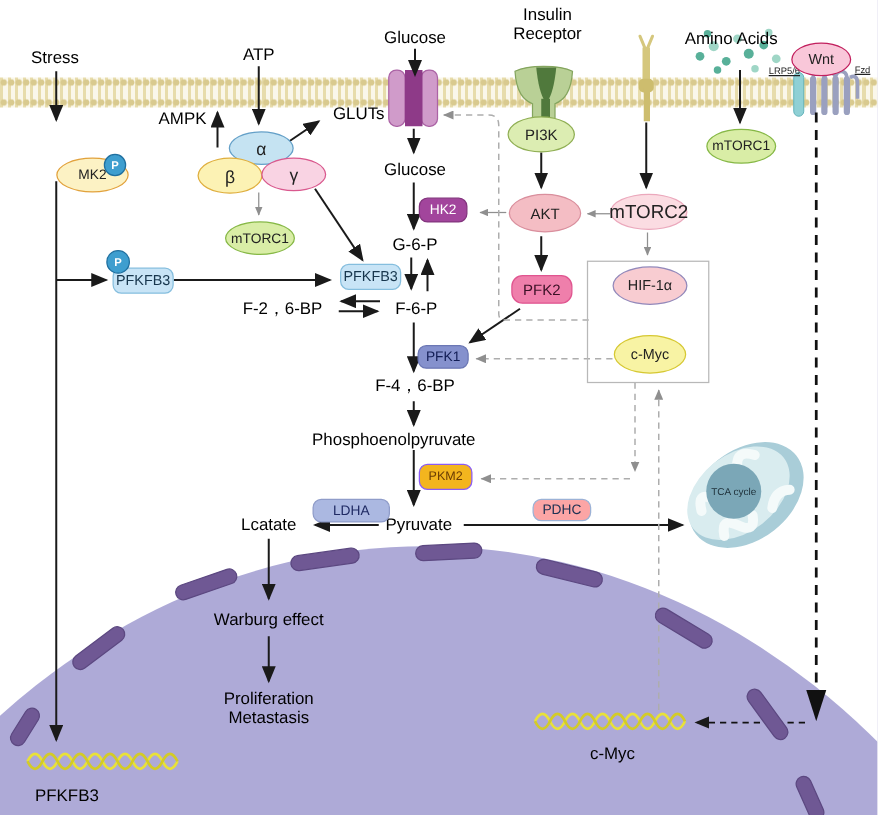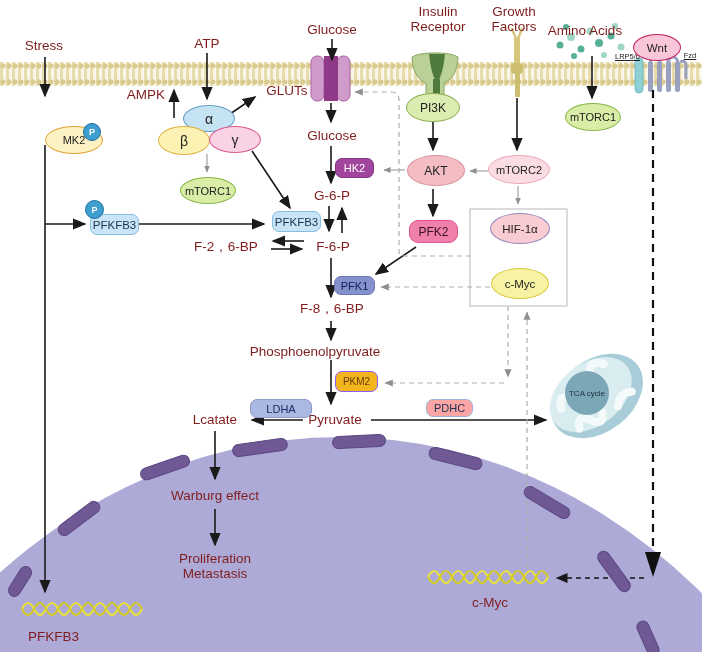--- a/index.html
+++ b/index.html
@@ -1,18 +1,18 @@
 <!DOCTYPE html>
 <html><head>
 <meta charset="utf-8">
 <style>
   html,body{margin:0;padding:0;background:#fff;}
   #fig{position:relative;width:702px;height:652px;overflow:hidden;background:#fff;
        font-family:"Liberation Sans",sans-serif;}
-  .lbl{position:absolute;font-size:13.5px;line-height:1.12;color:#7f1d1d;text-align:center;white-space:nowrap;}
+  .lbl{position:absolute;font-size:13.5px;line-height:1.12;color:#000000;text-align:center;white-space:nowrap;}
   .sm{font-size:7.5px;color:#222;text-decoration:underline;}
   .ell{position:absolute;border-radius:50%;display:flex;align-items:center;justify-content:center;
        color:#222;box-sizing:border-box;}
   .pill{position:absolute;border-radius:7px;display:flex;align-items:center;justify-content:center;
         box-sizing:border-box;}
   .pcirc{position:absolute;border-radius:50%;background:#3e9ecf;border:1.5px solid #1f6f9f;color:#fff;
          display:flex;align-items:center;justify-content:center;font-size:9px;font-weight:bold;box-sizing:border-box;}
   .ndash{position:absolute;height:13px;background:#6f5894;border:1px solid #5c4881;border-radius:8px;box-sizing:border-box;}
   #nucleus{position:absolute;left:-220px;top:437px;width:1120px;height:1320px;border-radius:50%;
            background:#aeaad7;}
@@ -167,54 +167,50 @@
   <div class="ndash z4" style="left:590px;top:565px;width:48px;transform:rotate(54deg)"></div>
   <div class="ndash z4" style="left:629px;top:632px;width:38px;transform:rotate(66deg)"></div>
 
   <div class="lbl z5" style="left:14px;top:38px;width:60px">Stress</div>
   <div class="lbl z5" style="left:177px;top:36px;width:60px">ATP</div>
   <div class="lbl z5" style="left:300px;top:22px;width:64px">Glucose</div>
   <div class="lbl z5" style="left:405px;top:4px;width:66px">
     <span>Insulin</span><br>
     <span>Receptor</span>
   </div>
-  <div class="lbl z5" style="left:483px;top:4px;width:62px">
-    <span>Growth</span><br>
-    <span>Factors</span>
-  </div>
   <div class="lbl z5" style="left:540px;top:23px;width:90px">Amino Acids</div>
   <div class="lbl sm z5" style="left:600px;top:53px;width:40px;text-align:right;position:absolute">LRP5/6</div>
   <div class="lbl sm z5" style="left:678px;top:52px;width:24px">Fzd</div>
   <div class="lbl z5" style="left:120px;top:87px;width:52px">AMPK</div>
   <div class="lbl z5" style="left:258px;top:83px;width:58px">GLUTs</div>
   <div class="lbl z5" style="left:300px;top:128px;width:64px">Glucose</div>
   <div class="lbl z5" style="left:303px;top:188px;width:58px">G-6-P</div>
   <div class="lbl z5" style="left:186px;top:239px;width:80px">F-2，6-BP</div>
   <div class="lbl z5" style="left:305px;top:239px;width:56px">F-6-P</div>
-  <div class="lbl z5" style="left:288px;top:301px;width:88px">F-8，6-BP</div>
+  <div class="lbl z5" style="left:288px;top:301px;width:88px">F-4，6-BP</div>
   <div class="lbl z5" style="left:225px;top:344px;width:180px">Phosphoenolpyruvate</div>
   <div class="lbl z5" style="left:185px;top:412px;width:60px">Lcatate</div>
   <div class="lbl z5" style="left:303px;top:412px;width:64px">Pyruvate</div>
   <div class="lbl z5" style="left:155px;top:488px;width:120px">Warburg effect</div>
   <div class="lbl z5" style="left:155px;top:551px;width:120px">Proliferation</div>
   <div class="lbl z5" style="left:155px;top:566px;width:120px">Metastasis</div>
   <div class="lbl z5" style="left:28px;top:629px;width:70px;text-align:left">PFKFB3</div>
   <div class="lbl z5" style="left:460px;top:595px;width:60px">c-Myc</div>
 
   <div class="ell z5" style="left:45px;top:126px;width:58px;height:28px;background:#fcf2c4;border:1.3px solid #e2a23c;font-size:11px">MK2</div>
   <div class="pcirc z5" style="left:83px;top:123px;width:18px;height:18px">P</div>
 
   <div class="ell z5" style="left:183px;top:105px;width:52px;height:27px;background:#c5e3f2;border:1.3px solid #64a0c8;font-size:14px">α</div>
   <div class="ell z5" style="left:158px;top:126px;width:52px;height:29px;background:#fcf2b4;border:1.3px solid #dfae3e;font-size:14px">β</div>
   <div class="ell z5" style="left:209px;top:126px;width:52px;height:27px;background:#f9d3e3;border:1.3px solid #d9598e;font-size:14px">γ</div>
   <div class="ell z5" style="left:180px;top:177px;width:56px;height:27px;background:#d9eda6;border:1.3px solid #86b846;font-size:11px">mTORC1</div>
 
   <div class="ell z5" style="left:406px;top:93px;width:54px;height:29px;background:#dcedb2;border:1.3px solid #8fae53;font-size:12px">PI3K</div>
   <div class="ell z5" style="left:407px;top:155px;width:58px;height:31px;background:#f4bdc4;border:1.3px solid #d98f9d;font-size:12px">AKT</div>
-  <div class="ell z5" style="left:488px;top:155px;width:62px;height:29px;background:#fbdce2;border:1.3px solid #eba8bc;font-size:11px">mTORC2</div>
+  <div class="ell z5" style="left:488px;top:155px;width:62px;height:29px;background:#fbdce2;border:1.3px solid #eba8bc;font-size:15px">mTORC2</div>
   <div class="ell z5" style="left:490px;top:213px;width:60px;height:31px;background:#f8ccd1;border:1.3px solid #9289bb;font-size:11.5px">HIF-1α</div>
   <div class="ell z5" style="left:491px;top:268px;width:58px;height:31px;background:#f8f3a4;border:1.3px solid #d6c832;font-size:11.5px">c-Myc</div>
   <div class="ell z5" style="left:565px;top:103px;width:56px;height:28px;background:#d9eda6;border:1.3px solid #86b846;font-size:11px">mTORC1</div>
   <div class="ell z5" style="left:633px;top:34px;width:48px;height:27px;background:#f9c7d9;border:1.5px solid #c2205e;font-size:11.5px">Wnt</div>
 
   <div class="pill z5" style="left:90px;top:214px;width:49px;height:21px;background:#c8e4f6;border:1.3px solid #85bede;font-size:11.5px;color:#17364d">PFKFB3</div>
   <div class="pcirc z5" style="left:85px;top:200px;width:19px;height:19px">P</div>
   <div class="pill z5" style="left:272px;top:211px;width:49px;height:21px;background:#c8e4f6;border:1.3px solid #85bede;font-size:11.5px;color:#17364d">PFKFB3</div>
   <div class="pill z5" style="left:335px;top:158px;width:39px;height:20px;background:#a2459c;border:1px solid #83347e;font-size:11px;color:#fff">HK2</div>
   <div class="pill z5" style="left:409px;top:220px;width:49px;height:23px;background:#ef7fab;border:1px solid #e05590;font-size:12px;color:#3a1025;border-radius:9px">PFK2</div>

